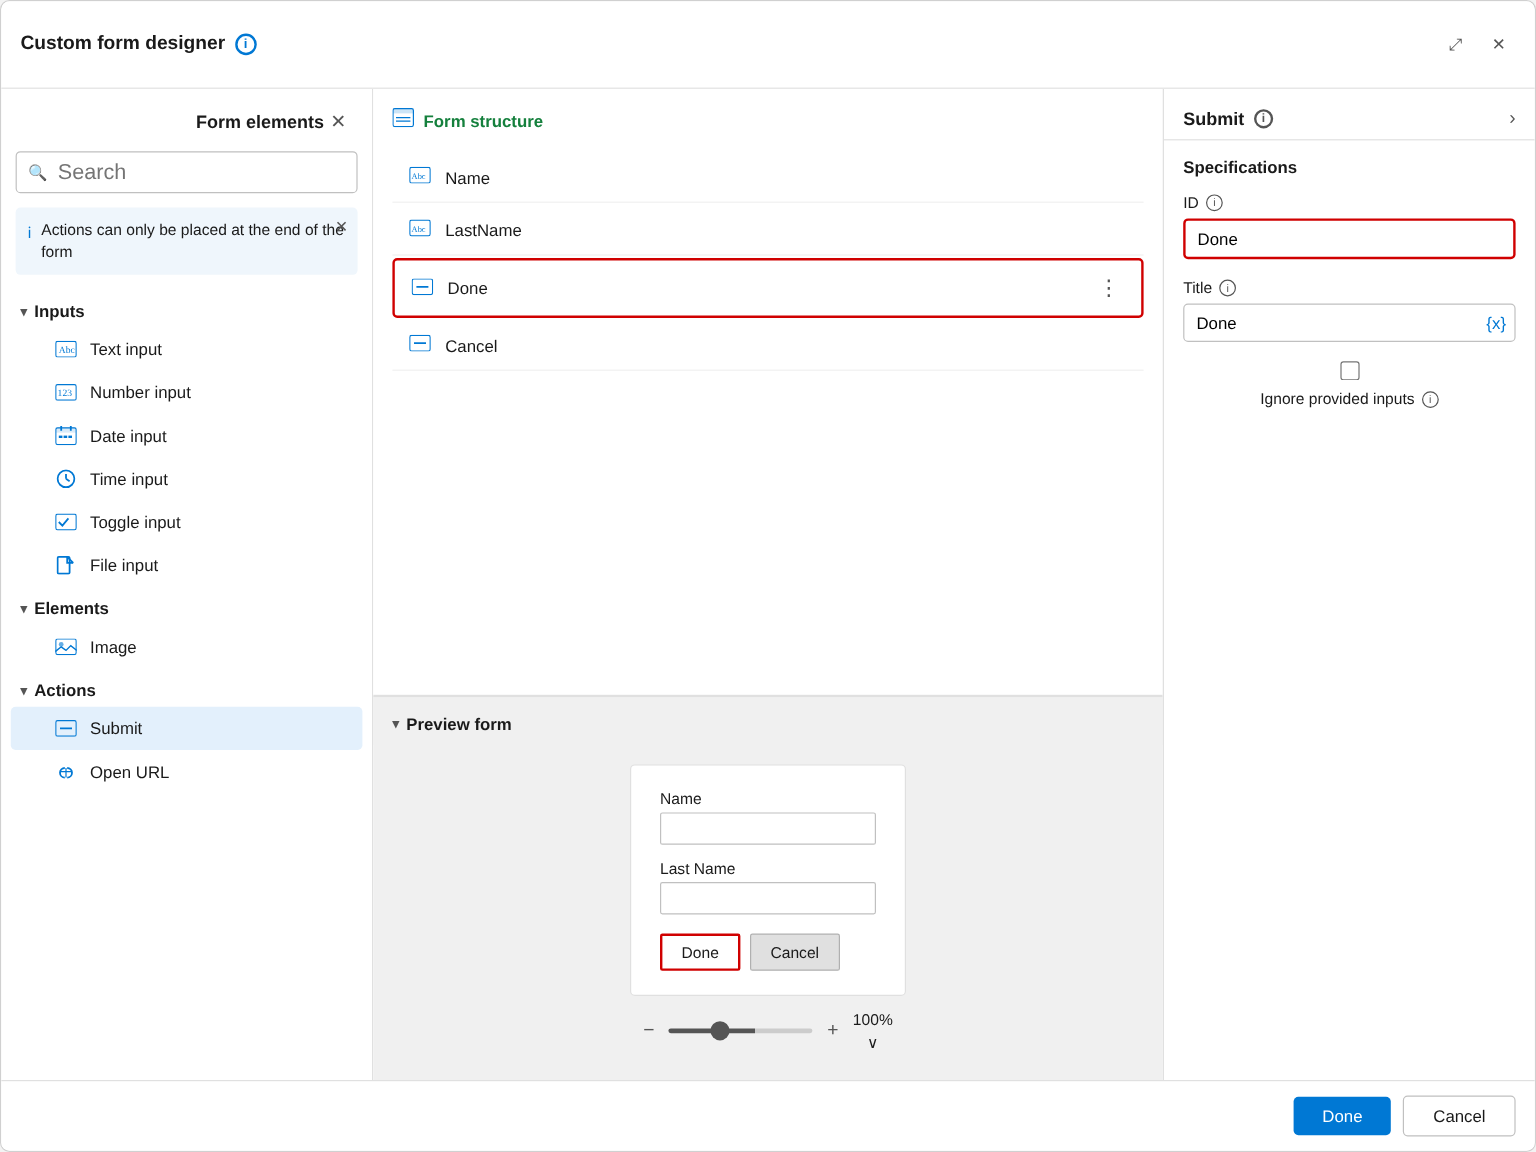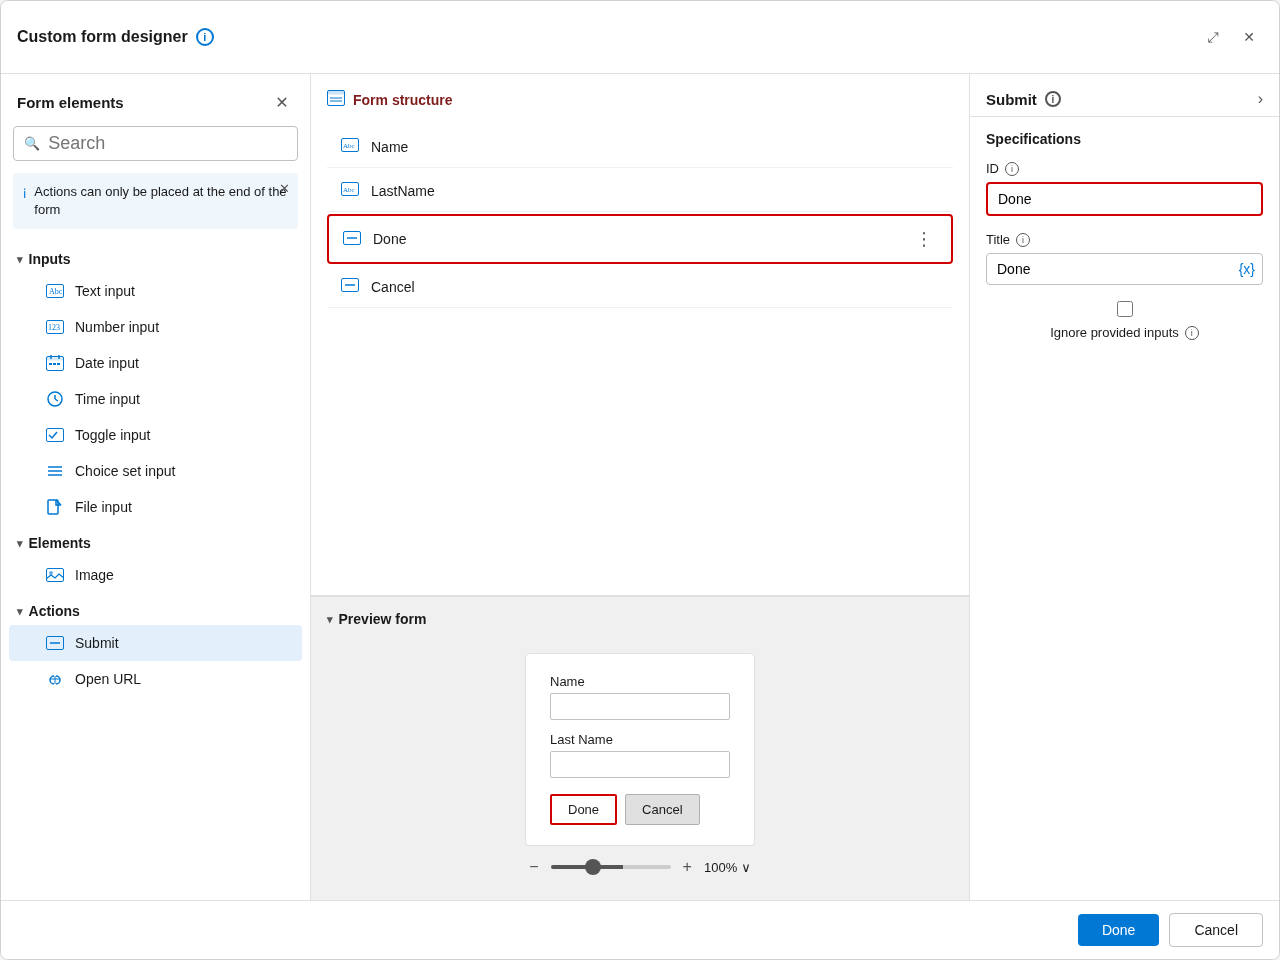--- a/index.html
+++ b/index.html
@@ -74,21 +74,21 @@
       width: 310px;
       border-right: 1px solid #e0e0e0;
       background: #ffffff;
       display: flex;
       flex-direction: column;
       overflow: hidden;
     }
     .left-panel-header {
       display: flex;
       align-items: center;
-      justify-content: space-between;
+      justify-content: flex-end;
       padding: 16px 16px 12px;
       font-weight: 700;
       font-size: 15px;
     }
     .close-btn {
       cursor: pointer;
       color: #555;
       font-size: 16px;
       background: none;
       border: none;
@@ -183,21 +183,21 @@
       overflow-y: auto;
       padding: 16px;
     }
     .form-structure-header {
       display: flex;
       align-items: center;
       gap: 8px;
       font-weight: 600;
       font-size: 14px;
       margin-bottom: 16px;
-      color: #7f1d1d;
+      color: #15803d;
     }
     .form-struct-icon { color: #0078d4; font-size: 16px; }
 
     .form-item {
       display: flex;
       align-items: center;
       padding: 12px 14px;
       border-bottom: 1px solid #f0f0f0;
       cursor: pointer;
       gap: 10px;
@@ -300,20 +300,21 @@
       background: #555;
       border-radius: 50%;
       cursor: pointer;
     }
     .zoom-label {
       font-size: 13px;
       color: #1a1a1a;
       display: flex;
       align-items: center;
       gap: 4px;
+      flex-direction: column;
     }
 
     
     .right-panel {
       width: 310px;
       border-left: 1px solid #e0e0e0;
       background: #ffffff;
       display: flex;
       flex-direction: column;
       padding: 0;
@@ -537,30 +538,20 @@
         <div class="panel-item">
           <span class="panel-item-icon">
             <svg width="18" height="14" viewBox="0 0 18 14">
               <rect x="0.5" y="0.5" width="17" height="13" rx="1.5" stroke="#0078d4" fill="none"></rect>
               <polyline points="3,7 6,10 11,4" stroke="#0078d4" stroke-width="1.5" fill="none"></polyline>
             </svg>
           </span>
           <span>Toggle input</span>
         </div>
 
-        <div class="panel-item">
-          <span class="panel-item-icon">
-            <svg width="18" height="14" viewBox="0 0 18 14">
-              <line x1="2" y1="3" x2="16" y2="3" stroke="#0078d4" stroke-width="1.5"></line>
-              <line x1="2" y1="7" x2="16" y2="7" stroke="#0078d4" stroke-width="1.5"></line>
-              <line x1="2" y1="11" x2="16" y2="11" stroke="#0078d4" stroke-width="1.5"></line>
-            </svg>
-          </span>
-          <span>Choice set input</span>
-        </div>
 
         <div class="panel-item">
           <span class="panel-item-icon">
             <svg width="16" height="16" viewBox="0 0 16 16">
               <rect x="1" y="1" width="10" height="14" rx="1" stroke="#0078d4" fill="none" stroke-width="1.5"></rect>
               <polyline points="9,1 9,6 14,6" stroke="#0078d4" stroke-width="1.5" fill="none"></polyline>
               <line x1="9" y1="1" x2="14" y2="6" stroke="#0078d4" stroke-width="1.5"></line>
             </svg>
           </span>
           <span>File input</span>

